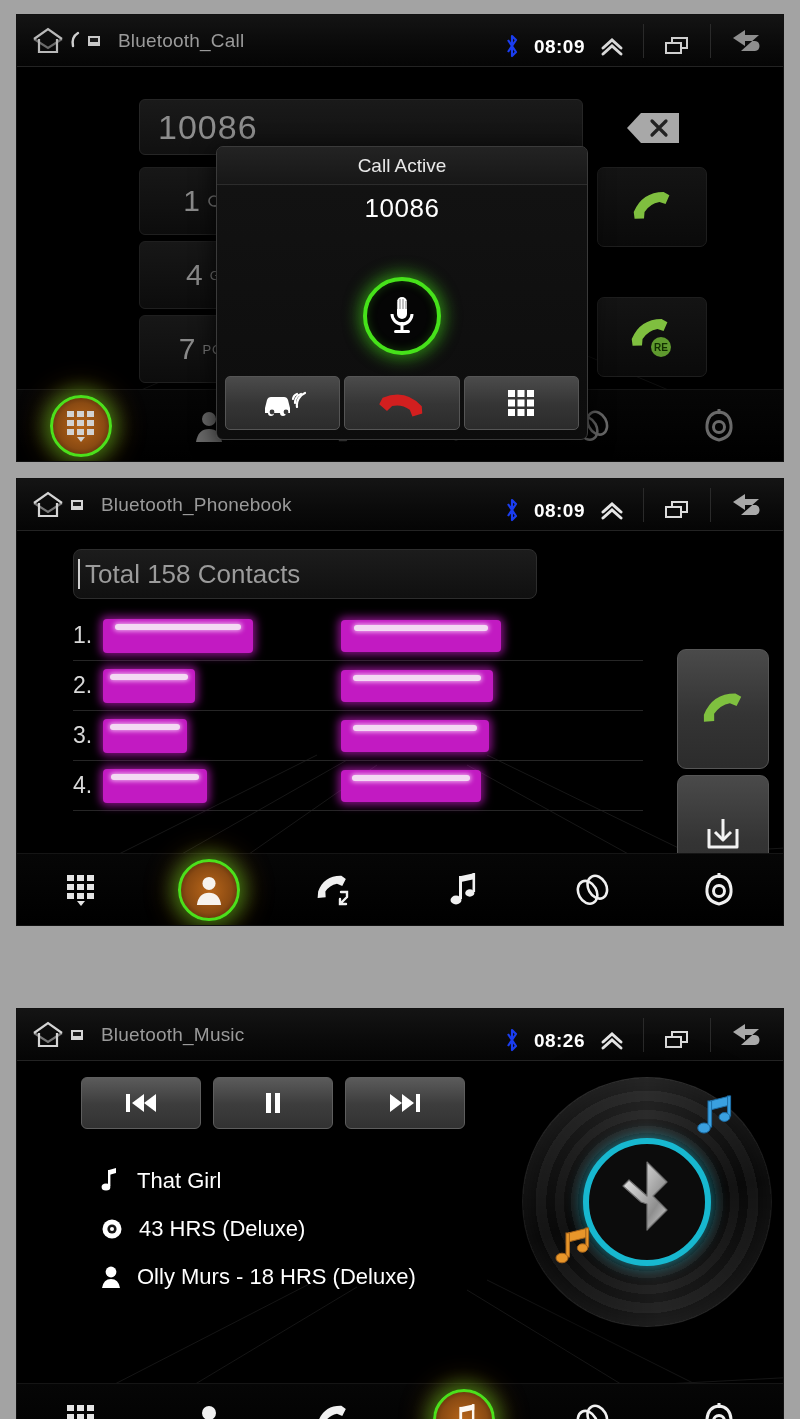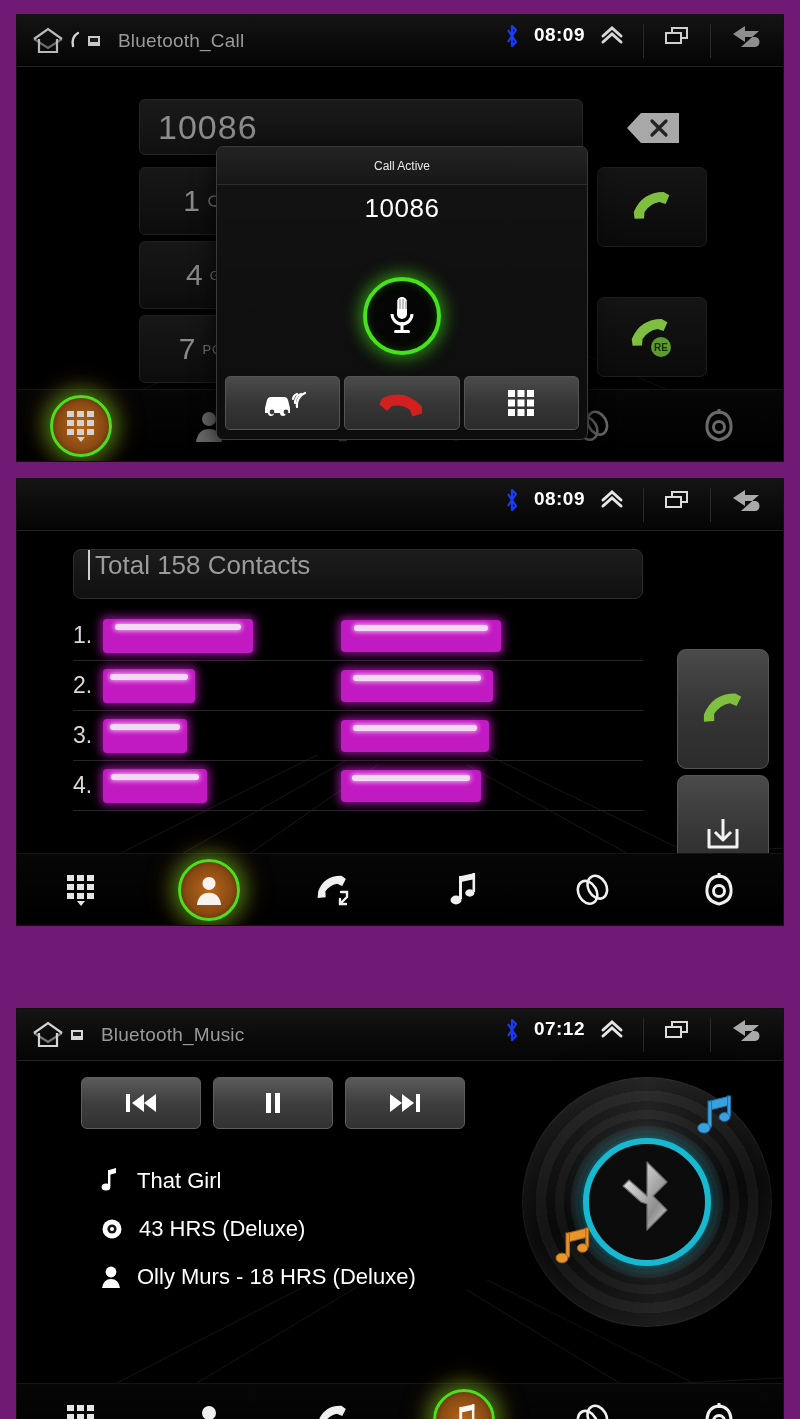--- a/index.html
+++ b/index.html
@@ -2,21 +2,21 @@
 <html><head>
 <meta charset="utf-8">
 <style>
   * { box-sizing: border-box; margin:0; padding:0; }
   html,body {
     background:#ffffff;
     width:800px; height:1419px;
     font-family:"Liberation Sans", sans-serif;
     overflow:hidden;
   }
-  .page { width:800px; height:1419px; position:relative; background:#701a75; }
+  .page { width:800px; height:1419px; position:relative; background:#a3a3a3; }
 
   
   .panel {
     position:absolute; left:16px; width:768px;
     background:#000; overflow:hidden;
     border:1px solid #111;
   }
   #panel-call      { top:14px;  height:448px; }
   #panel-phonebook { top:478px; height:448px; }
   #panel-music     { top:1008px; height:448px; }
@@ -33,21 +33,21 @@
   
   .titlebar {
     position:relative; height:52px;
     background:linear-gradient(#141414,#0a0a0a 60%,#050505);
     border-bottom:1px solid #232323;
     display:flex; align-items:center; padding:0 6px 0 14px;
   }
   .tb-left { display:flex; align-items:center; gap:4px; }
   .tb-title { color:#9a9a9a; font-size:19px; margin-left:12px; letter-spacing:.2px; white-space:nowrap;}
   .tb-spacer { flex:1; }
-  .tb-right { display:flex; align-items:flex-start; gap:14px; padding-right:6px; }
+  .tb-right { display:flex; align-items:flex-end; gap:14px; padding-right:6px; }
   .clock { color:#fff; font-size:19px; font-weight:bold; letter-spacing:.5px; }
   .tb-sep { width:1px; height:34px; background:#2a2a2a; margin:0 4px; }
   .ico { display:inline-block; line-height:0; }
 
   
   .dial-wrap { position:relative; height:324px; }
   .num-field {
     position:absolute; left:122px; top:32px; width:444px; height:56px;
     background:linear-gradient(#1a1a1a,#101010);
     border:1px solid #262626; border-radius:6px;
@@ -81,21 +81,21 @@
   
   .dialog {
     position:absolute; left:199px; top:79px; width:372px; height:294px;
     background:linear-gradient(#1d1d1d,#121212 14%,#0d0d0d 100%);
     border:1px solid #3a3a3a; border-radius:7px;
     box-shadow:0 6px 24px rgba(0,0,0,.85);
     z-index:20;
   }
   .dlg-title {
     height:38px; display:flex; align-items:center; justify-content:center;
-    color:#e8e8e8; font-size:12px;
+    color:#e8e8e8; font-size:19px;
     background:linear-gradient(#232323,#171717);
     border-bottom:1px solid #2c2c2c; border-radius:6px 6px 0 0;
   }
   .dlg-num { text-align:center; color:#fff; font-size:26px; margin-top:8px; letter-spacing:.5px; }
   .dlg-mic {
     position:absolute; left:50%; top:130px; transform:translateX(-50%);
     width:78px; height:78px; border-radius:50%;
     background:#050505; border:4px solid #46e21a;
     box-shadow:0 0 16px 4px rgba(70,226,26,.55), inset 0 0 10px rgba(70,226,26,.25);
     display:flex; align-items:center; justify-content:center;
@@ -122,24 +122,24 @@
   .nav-sel {
     width:62px; height:62px; border-radius:50%;
     background:radial-gradient(circle at 50% 50%, #b8661a 0%, #8a4a12 58%, #331a06 100%);
     border:3px solid #4ce01c;
     box-shadow:0 0 18px 5px rgba(80,220,30,.45), 0 0 26px 10px rgba(180,100,20,.30);
     display:flex; align-items:center; justify-content:center;
   }
 
   
   .pb-search {
-    position:absolute; left:56px; top:70px; width:570px; height:50px;
+    position:absolute; left:56px; top:70px; width:464px; height:50px;
     background:linear-gradient(#1c1c1c,#101010);
     border:1px solid #2d2d2d; border-radius:8px;
-    display:flex; align-items:flex-start; padding-left:14px;
+    display:flex; align-items:center; padding-left:4px;
   }
   .caret { width:2px; height:30px; background:#cfcfcf; margin-right:5px; }
   .pb-search .ph { color:#9b9b9b; font-size:26px; }
   .pb-list { position:absolute; left:56px; top:132px; width:570px; }
   .pb-row {
     position:relative; height:50px; display:flex; align-items:center;
     border-bottom:1px solid #262626;
   }
   .pb-idx { color:#d8d8d8; font-size:23px; width:30px; }
   .redact {
@@ -506,20 +506,38 @@
           <path d="M40 230 L330 65"></path>
           <path d="M130 230 L360 70"></path>
       <path d="M820 230 L470 60"></path>
           <path d="M740 230 L450 70"></path>
           <path d="M-40 200 L820 150"></path>
           <path d="M-40 220 L820 175"></path>
     </g>
   </svg>
 
   <div class="titlebar">
+    <div class="tb-left">
+      <span class="ico">
+        <svg width="34" height="30" viewBox="0 0 34 30">
+              <g fill="none" stroke="#d4d4d4" stroke-width="2.2">
+          <path d="M3 13 L17 3 L31 13"></path>
+                <path d="M8 13 L8 26 L26 26 L26 13"></path>
+                <path d="M3 13 L17 22 L31 13" opacity=".55"></path>
+        </g>
+            </svg>
+      </span>
+      <span class="ico">
+        <svg width="16" height="16" viewBox="0 0 16 16">
+              <rect x="2" y="3" width="12" height="10" fill="#d6d6d6"></rect>
+              <rect x="4" y="5" width="8" height="4" fill="#1a1a1a"></rect>
+            </svg>
+      </span>
+      <span class="tb-title">Bluetooth_Phonebook</span>
+    </div>
     <div class="tb-spacer"></div>
     <div class="tb-right">
       <span class="ico">
         <svg width="16" height="24" viewBox="0 0 16 24">
               <path d="M4 6 L12 18 L8 22 L8 2 L12 6 L4 18" stroke="#1a3df0" stroke-width="2.2" fill="none" stroke-linejoin="round"></path>
             </svg>
       </span>
       <span class="clock">08:09</span>
       <span class="ico">
         <svg width="26" height="22" viewBox="0 0 26 22">
@@ -708,21 +726,21 @@
       </span>
       <span class="tb-title">Bluetooth_Music</span>
     </div>
     <div class="tb-spacer"></div>
     <div class="tb-right">
       <span class="ico">
         <svg width="16" height="24" viewBox="0 0 16 24">
               <path d="M4 6 L12 18 L8 22 L8 2 L12 6 L4 18" stroke="#1a3df0" stroke-width="2.2" fill="none" stroke-linejoin="round"></path>
             </svg>
       </span>
-      <span class="clock">07:12</span>
+      <span class="clock">08:26</span>
       <span class="ico">
         <svg width="26" height="22" viewBox="0 0 26 22">
               <g stroke="#e6e6e6" stroke-width="3" fill="none" stroke-linecap="round">
                 <path d="M4 12 L13 4 L22 12"></path>
                 <path d="M4 18 L13 10 L22 18"></path>
               </g>
             </svg>
       </span>
       <span class="tb-sep"></span>
       <span class="ico">

